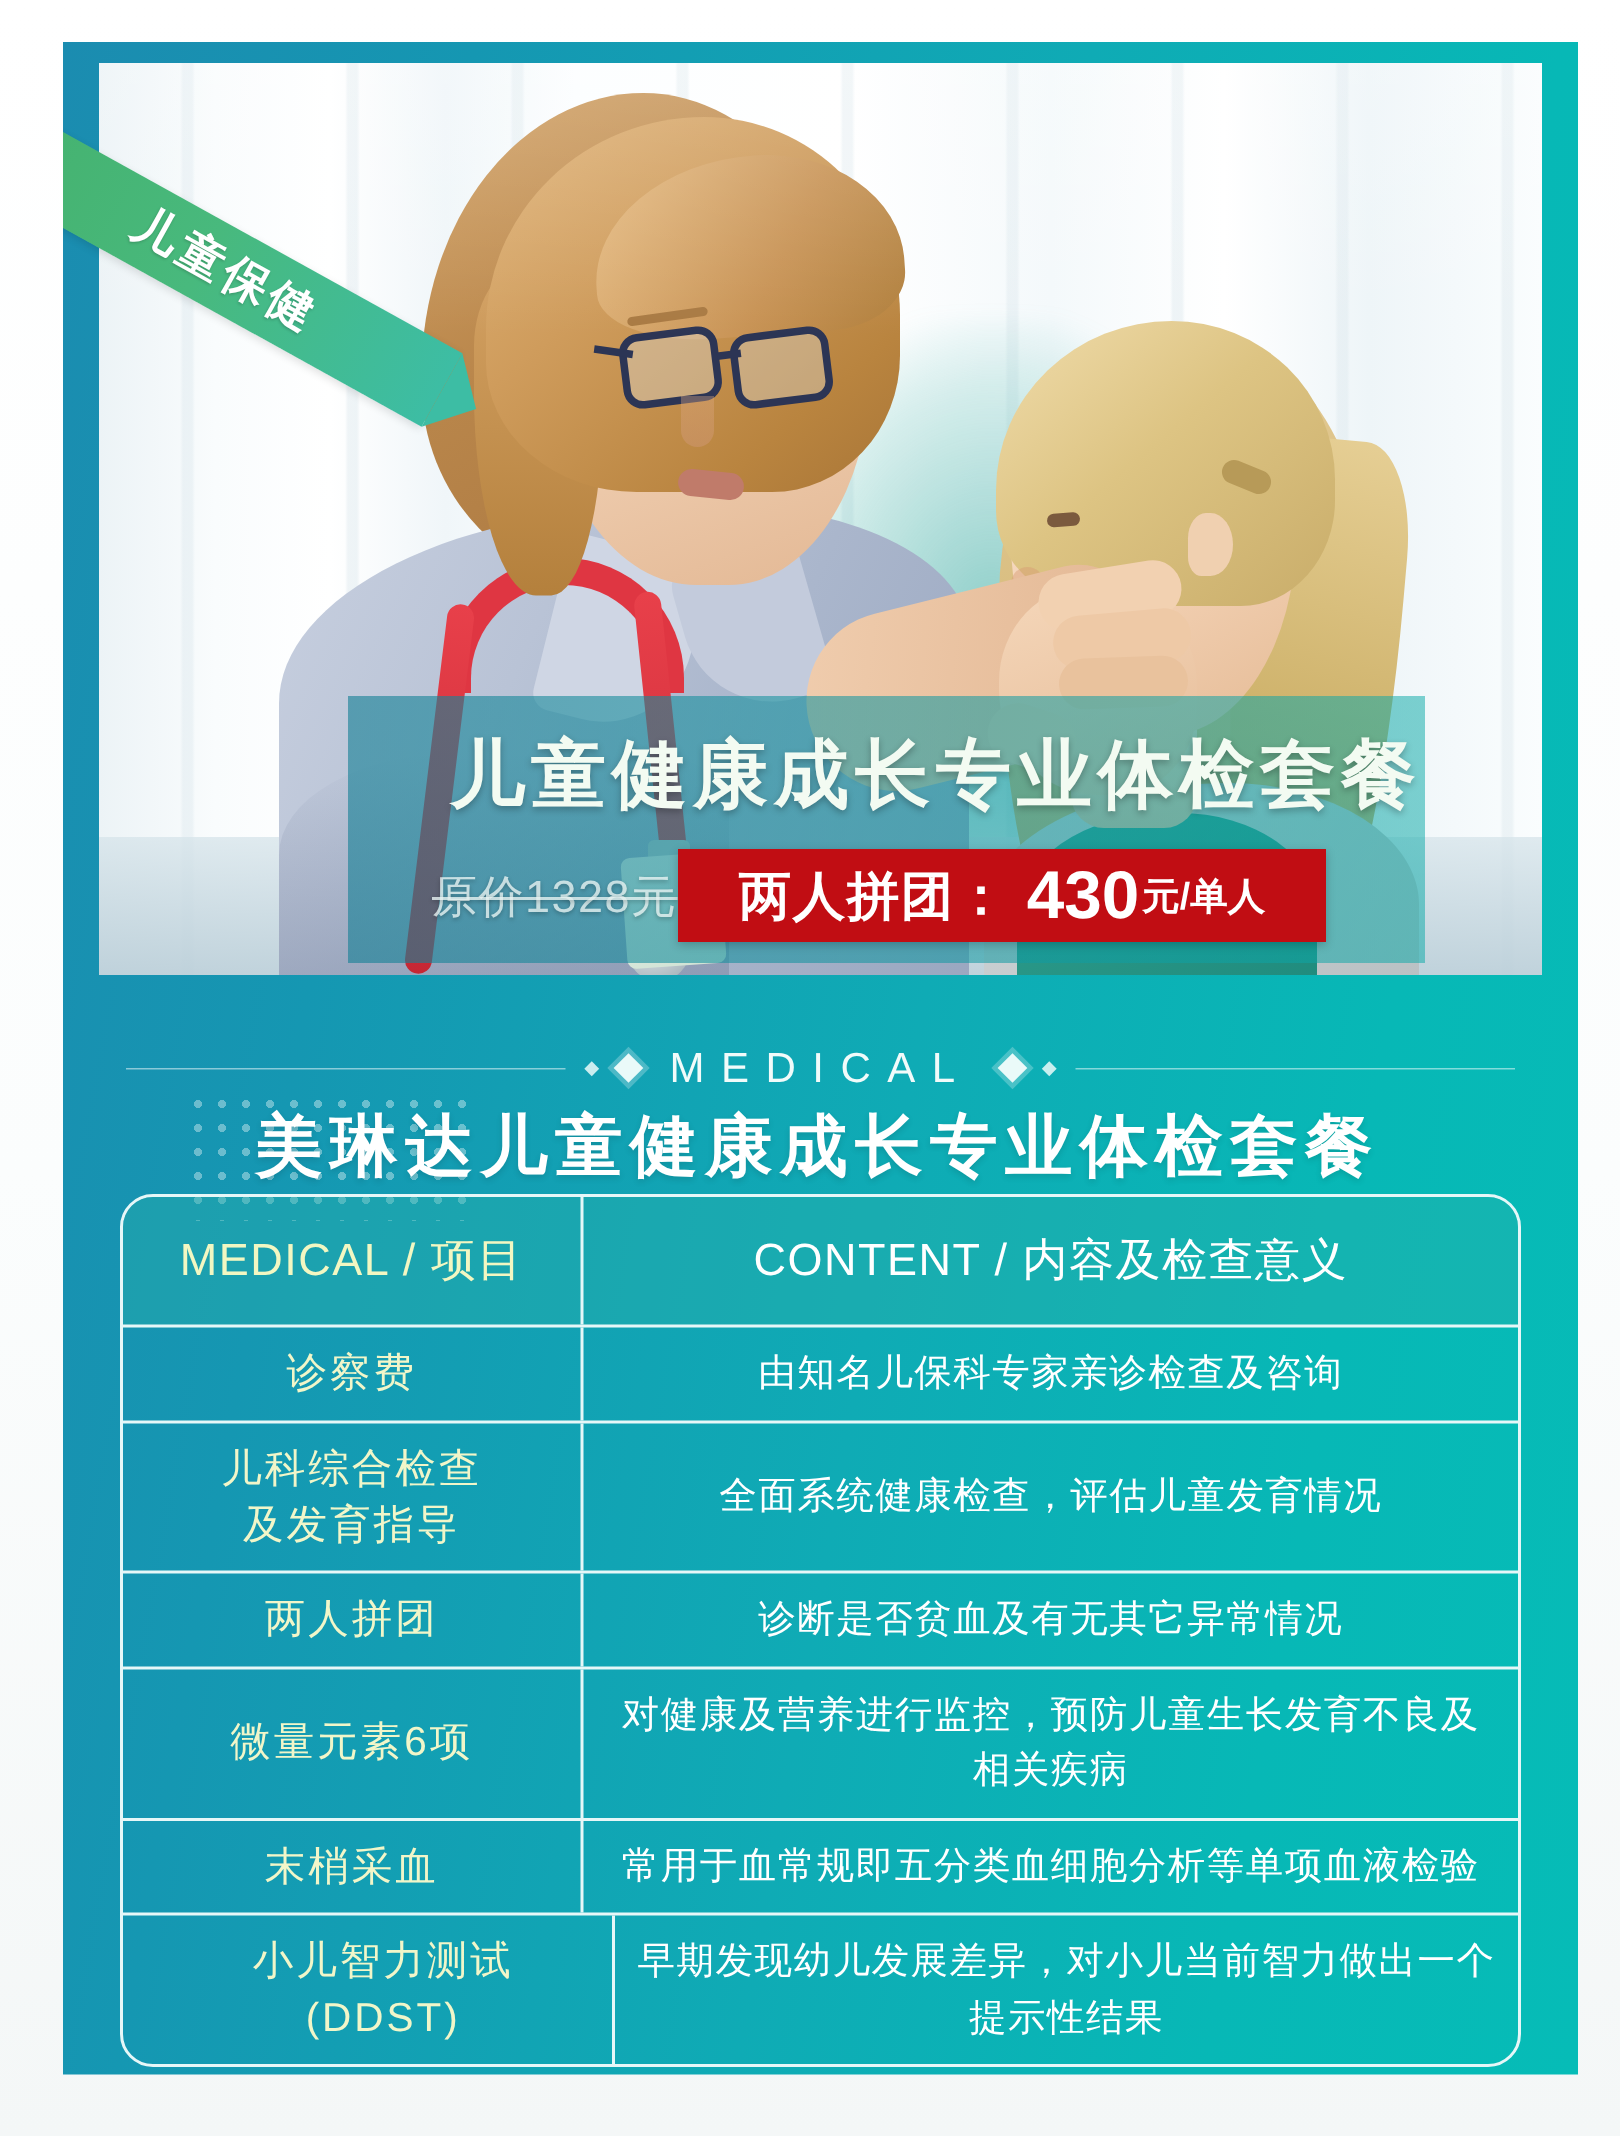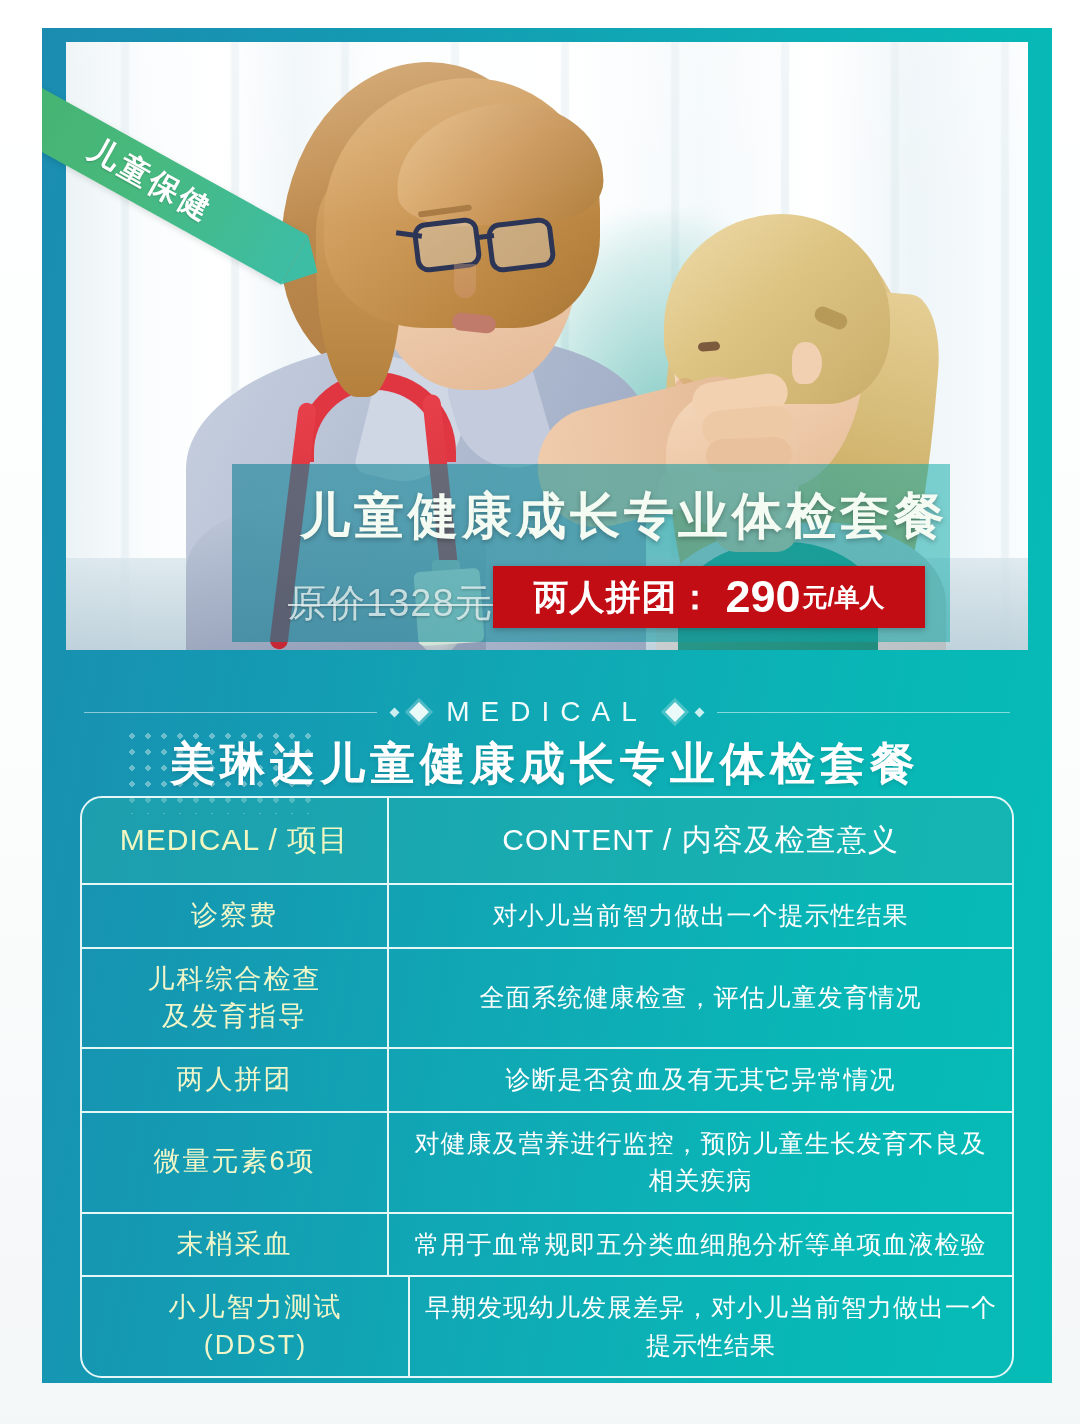--- a/index.html
+++ b/index.html
@@ -272,26 +272,26 @@
     background:linear-gradient(90deg,rgba(22,128,150,.62) 0%,rgba(17,150,160,.56) 50%,rgba(12,170,168,.52) 100%);
   }
   .main-title {
     position:absolute; left:258px; top:455px; width:660px;
     color:#f3fbf2; font-size:50px; font-weight:bold; letter-spacing:4px;
     text-shadow:0 2px 5px rgba(0,0,0,.28);
     white-space:nowrap;
   }
   .old-price {
     position:absolute; left:246px; top:550px;
-    color:rgba(236,247,246,.78); font-size:38px; letter-spacing:1px;
+    color:rgba(236,247,246,.78); font-size:30px; letter-spacing:1px;
     text-decoration:line-through; text-decoration-thickness:2px;
     text-shadow:0 1px 3px rgba(0,0,0,.25);
   }
   .price-badge {
-    position:absolute; left:451px; top:538px; width:432px; height:62px;
+    position:absolute; left:410px; top:538px; width:432px; height:62px;
     background:#c10d13; display:flex; align-items:center; justify-content:center;
     gap:2px; box-shadow:0 2px 6px rgba(0,0,0,.22);
   }
   .price-label { color:#fff; font-size:35px; font-weight:bold; letter-spacing:1px; }
   .price-value { color:#fff; font-size:45px; font-weight:bold; margin-left:10px; }
   .price-unit { color:#fff; font-size:25px; font-weight:bold; }
 
   
   .divider {
     position:absolute; left:42px; top:654px; width:926px; height:60px;
@@ -421,21 +421,21 @@
 
     <div class="ribbon">
       <span class="ribbon-text">儿童保健</span>
     </div>
 
     <div class="title-overlay"></div>
     <div class="main-title">儿童健康成长专业体检套餐</div>
     <div class="old-price">原价1328元</div>
     <div class="price-badge">
       <span class="price-label">两人拼团：</span>
-      <span class="price-value">290</span>
+      <span class="price-value">430</span>
       <span class="price-unit">元/单人</span>
     </div>
 
     <div class="divider">
       <span class="div-line"></span>
       <span class="div-dia small"></span>
       <span class="div-dia"></span>
       <span class="div-text">MEDICAL</span>
       <span class="div-dia"></span>
       <span class="div-dia small"></span>
@@ -453,21 +453,21 @@
         <div class="tcell-content">
           <span class="th-content">CONTENT / 内容及检查意义</span>
         </div>
       </div>
 
       <div class="trow">
         <div class="tcell-project">
           <span class="td-project">诊察费</span>
         </div>
         <div class="tcell-content">
-          <span class="td-content">对小儿当前智力做出一个提示性结果</span>
+          <span class="td-content">由知名儿保科专家亲诊检查及咨询</span>
         </div>
       </div>
 
       <div class="trow">
         <div class="tcell-project">
           <span class="td-project">儿科综合检查<br>及发育指导</span>
         </div>
         <div class="tcell-content">
           <span class="td-content">全面系统健康检查，评估儿童发育情况</span>
         </div>

